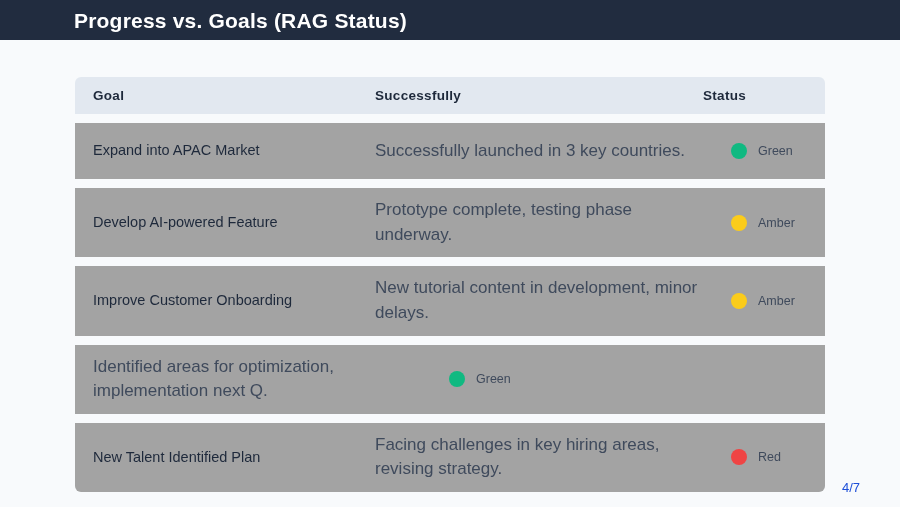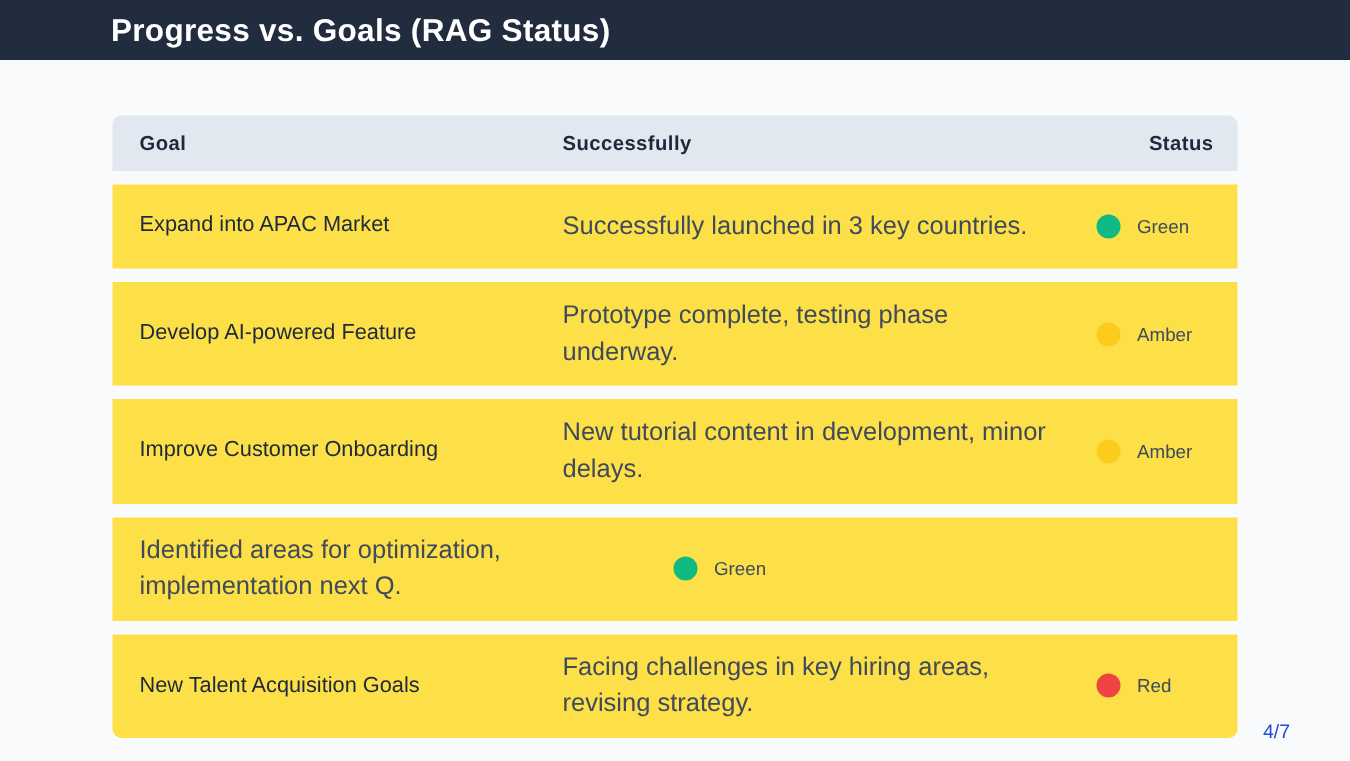--- a/index.html
+++ b/index.html
@@ -55,27 +55,27 @@
   .table-head .cell {
     color: #1e293b;
     font-size: 13.5px;
     font-weight: bold;
     letter-spacing: 0.3px;
   }
 
   
   .col-goal   { width: 282px; flex: 0 0 282px; }
   .col-desc   { width: 328px; flex: 0 0 328px; }
-  .col-status { width: 106px; flex: 0 0 106px; text-align: right; }
+  .col-status { width: 106px; flex: 0 0 106px; }
 
   
   .table-row {
     display: flex;
     align-items: center;
-    background: #fde047;
+    background: #a3a3a3;
     min-height: 56px;
     margin-top: 9px;
     padding: 10px 18px;
     box-sizing: border-box;
   }
   .table-row:last-of-type {
     border-radius: 0 0 6px 6px;
   }
 
   .goal-text {
@@ -157,21 +157,21 @@
           </div>
         </div>
         <div class="table-row">
           <div class="col-desc desc-text">Identified areas for optimization, implementation next Q.</div>
           <div class="col-status status-cell">
             <span class="status-dot" style="background: rgb(16, 185, 129);"></span>
             <span class="status-label">Green</span>
           </div>
         </div>
         <div class="table-row">
-          <div class="col-goal goal-text">New Talent Acquisition Goals</div>
+          <div class="col-goal goal-text">New Talent Identified Plan</div>
           <div class="col-desc desc-text">Facing challenges in key hiring areas, revising strategy.</div>
           <div class="col-status status-cell">
             <span class="status-dot" style="background: rgb(239, 68, 68);"></span>
             <span class="status-label">Red</span>
           </div>
         </div>
       </div>
 
   </div>
 </div>

